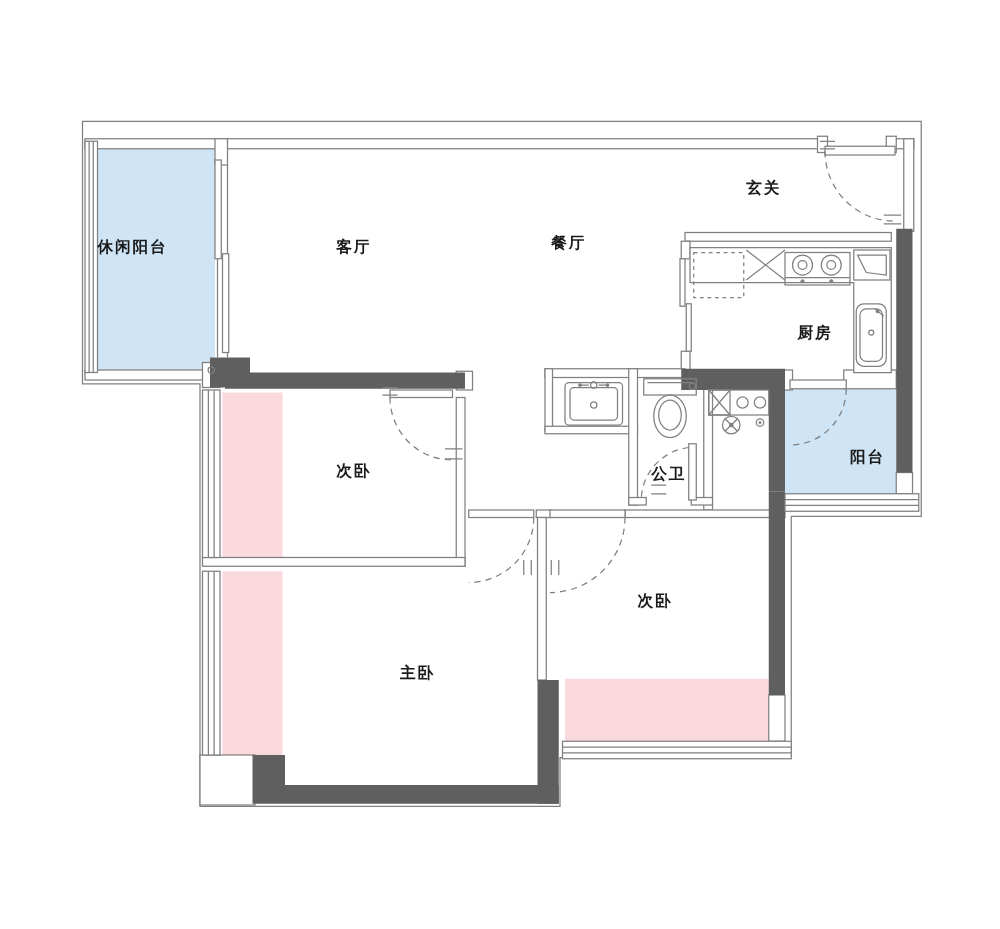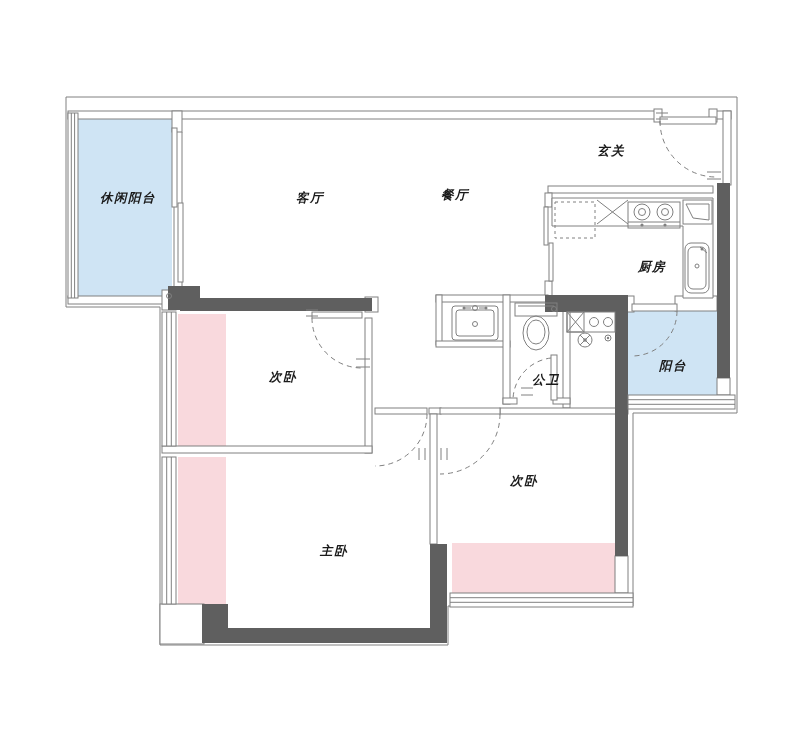--- a/index.html
+++ b/index.html
@@ -12,21 +12,21 @@
     --label-color:#1a1a1a;
   }
   .plan{position:relative;width:800px;height:743px;background:#fff;overflow:hidden;}
   .region{position:absolute;}
   .region.blue{background:var(--balcony-fill);}
   .region.pink{background:var(--highlight-fill);}
   .plan > svg{position:absolute;left:0;top:0;}
   .room-label{
     position:absolute;transform:translate(-50%,-50%);
     font-size:12.5px;font-weight:700;color:var(--label-color);
-    letter-spacing:1.5px;white-space:nowrap;user-select:none;font-style:italic;
+    letter-spacing:1.5px;white-space:nowrap;user-select:none;
   }
   .wd{fill:var(--wall-dark);stroke:none;}
   .tw{fill:#ffffff;stroke:var(--line-color);stroke-width:1;}
   .ln{fill:none;stroke:var(--line-color);stroke-width:1;}
   .dash{fill:none;stroke:var(--line-color);stroke-width:1;stroke-dasharray:5 4;}
   .dash2{fill:none;stroke:var(--line-color);stroke-width:1;stroke-dasharray:3 3;}
   .dot{fill:var(--line-color);stroke:none;}
 </style>
 </head>
 <body>
@@ -212,24 +212,24 @@
         <circle class="dot" cx="486" cy="308" r="1.5"></circle>
       <circle class="ln" cx="475" cy="308" r="2.5"></circle>
       <circle class="ln" cx="475" cy="324" r="2.5"></circle>
     </g>
 
     <g>
       <circle class="ln" cx="169" cy="296" r="2.5"></circle>
     </g>
   </svg>
 
-  <div class="room-label" style="left:128px;top:198px;">休闲阳台</div>
-  <div class="room-label" style="left:310px;top:198px;">客厅</div>
+  <div class="room-label" style="left:106px;top:198px;">休闲阳台</div>
+  <div class="room-label" style="left:283px;top:198px;">客厅</div>
   <div class="room-label" style="left:455px;top:195px;">餐厅</div>
   <div class="room-label" style="left:611px;top:151px;">玄关</div>
   <div class="room-label" style="left:652px;top:267px;">厨房</div>
-  <div class="room-label" style="left:673px;top:366px;text-align:right;">阳台</div>
-  <div class="room-label" style="left:546px;top:380px;">公卫</div>
+  <div class="room-label" style="left:694px;top:366px;text-align:right;">阳台</div>
+  <div class="room-label" style="left:535px;top:380px;">公卫</div>
   <div class="room-label" style="left:283px;top:377px;">次卧</div>
   <div class="room-label" style="left:524px;top:481px;">次卧</div>
-  <div class="room-label" style="left:334px;top:551px;">主卧</div>
+  <div class="room-label" style="left:334px;top:539px;">主卧</div>
 
 </div>
 
 </body></html>

